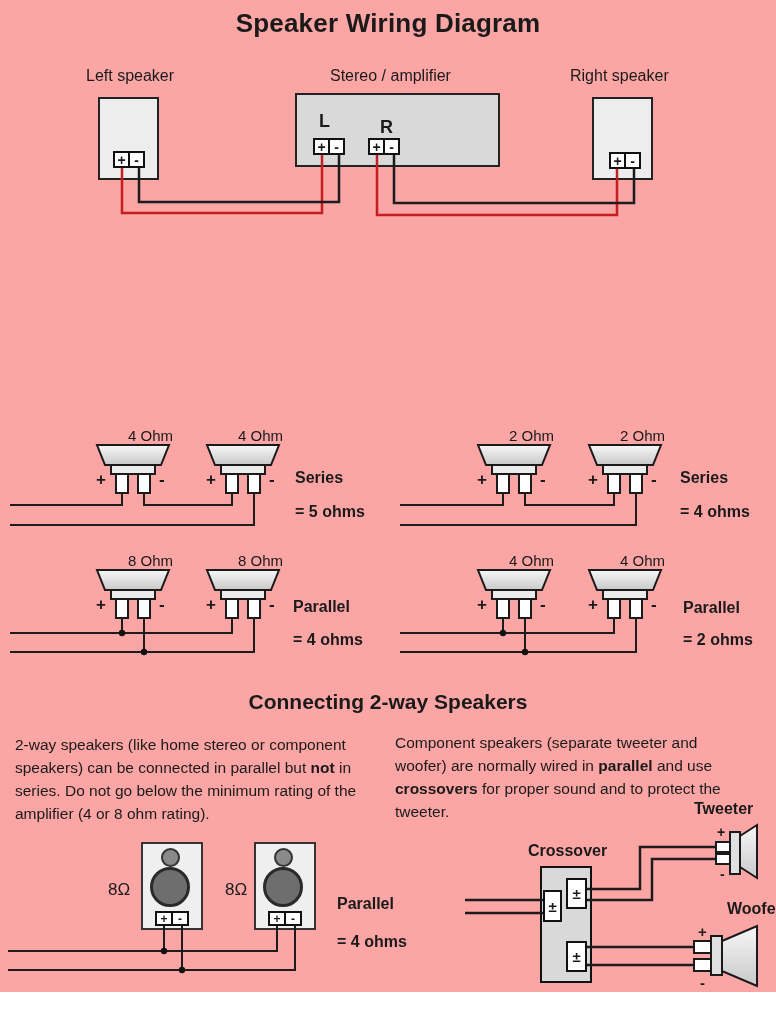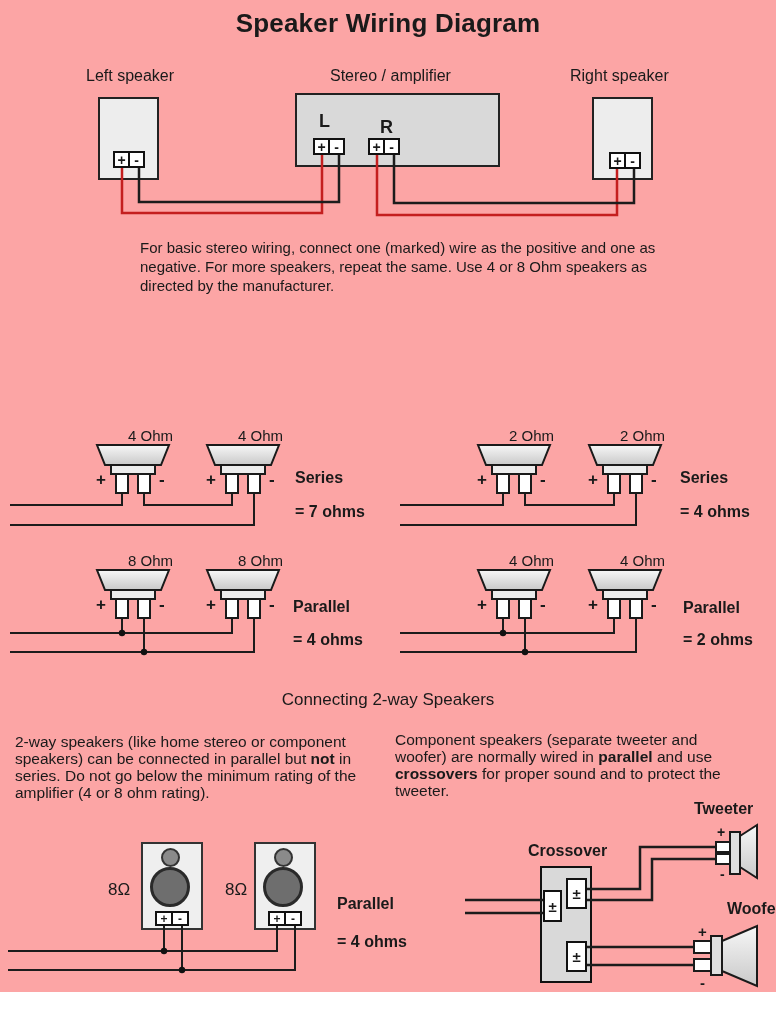--- a/index.html
+++ b/index.html
@@ -5,23 +5,23 @@
   html,body{margin:0;padding:0;background:#fff}
   .canvas{position:relative;width:776px;height:992px;background:#fca5a5;overflow:hidden;
           font-family:"Liberation Sans",sans-serif;color:#1a1a1a}
   .abs{position:absolute}
   .lbl{position:absolute;white-space:nowrap;font-size:16px}
   .b{font-weight:700}
   .ctr{left:0;right:0;text-align:center}
   .title{font-size:26px;font-weight:700;letter-spacing:.2px}
   .subtitle{font-family:"DejaVu Sans Mono",monospace;font-size:12px;font-weight:700;letter-spacing:.6px}
   .h1{font-size:16.5px;font-weight:700;line-height:21px}
-  .h2{font-size:17px;font-weight:400}
+  .h2{font-size:21px;font-weight:700}
   .para{position:absolute;font-size:15px;line-height:19px}
-  .para2{position:absolute;font-size:15.5px;line-height:17px}
+  .para2{position:absolute;font-size:15.5px;line-height:23px}
   .box{position:absolute;background:#ededed;border:2px solid #222;box-sizing:border-box}
   .ampbox{background:#d9d9d9}
   .tpair{position:absolute;display:flex}
   .tsq{width:13px;height:13px;border:2px solid #111;background:#fff;display:flex;align-items:center;
        justify-content:center;font-weight:700;font-size:14px;line-height:1}
   .tsq + .tsq{margin-left:-2px}
   .tsq2{width:14px;height:11px;border:2px solid #111;background:#fff;display:flex;align-items:center;
         justify-content:center;font-weight:700;font-size:12px;line-height:1}
   .tsq2 + .tsq2{margin-left:-2px}
   .sign{position:absolute;font-weight:700;font-size:17px;line-height:1}
@@ -150,30 +150,29 @@
   </div>
   <div class="tpair" style="left:368px;top:138px">
     <span class="tsq">+</span>
     <span class="tsq">-</span>
   </div>
   <div class="tpair" style="left:609px;top:152px">
     <span class="tsq">+</span>
     <span class="tsq">-</span>
   </div>
 
-  <div class="para" style="left:140px;top:238px;width:532px">For basic stereo wiring, connect one (marked) wire as the positive and one as negative. For more speakers, repeat the same. Use 4 or 8 Ohm speakers as directed by the manufacturer.</div>
 
   <div class="spklbl" style="left:93px;top:427px">4 Ohm</div>
   <div class="spklbl" style="left:203px;top:427px">4 Ohm</div>
   <span class="sign sgn-r" style="left:92px;top:471px">+</span>
   <span class="sign" style="left:159px;top:471px">-</span>
   <span class="sign sgn-r" style="left:202px;top:471px">+</span>
   <span class="sign" style="left:269px;top:471px">-</span>
   <div class="mode" style="left:295px;top:469px">Series</div>
-  <div class="mode" style="left:295px;top:503px">= 7 ohms</div>
+  <div class="mode" style="left:295px;top:503px">= 5 ohms</div>
 
   <div class="spklbl" style="left:474px;top:427px">2 Ohm</div>
   <div class="spklbl" style="left:585px;top:427px">2 Ohm</div>
   <span class="sign sgn-r" style="left:473px;top:471px">+</span>
   <span class="sign" style="left:540px;top:471px">-</span>
   <span class="sign sgn-r" style="left:584px;top:471px">+</span>
   <span class="sign" style="left:651px;top:471px">-</span>
   <div class="mode" style="left:680px;top:469px">Series</div>
   <div class="mode" style="left:680px;top:503px">= 4 ohms</div>
 

